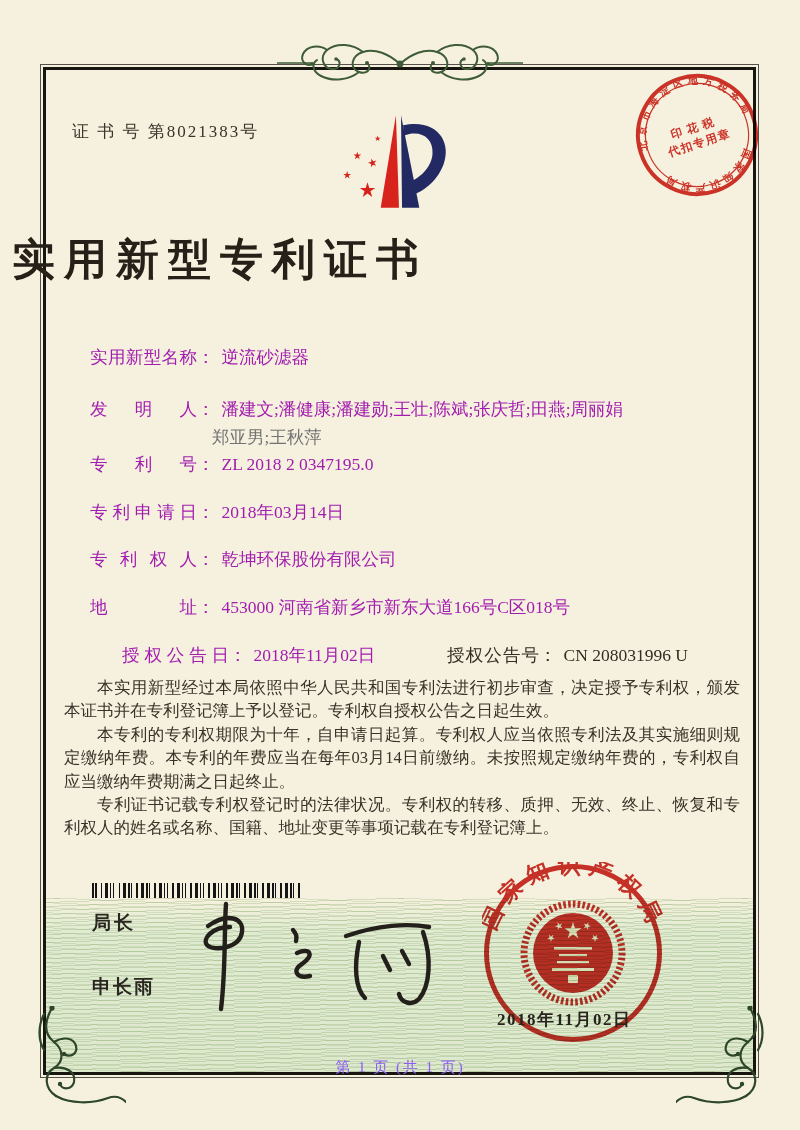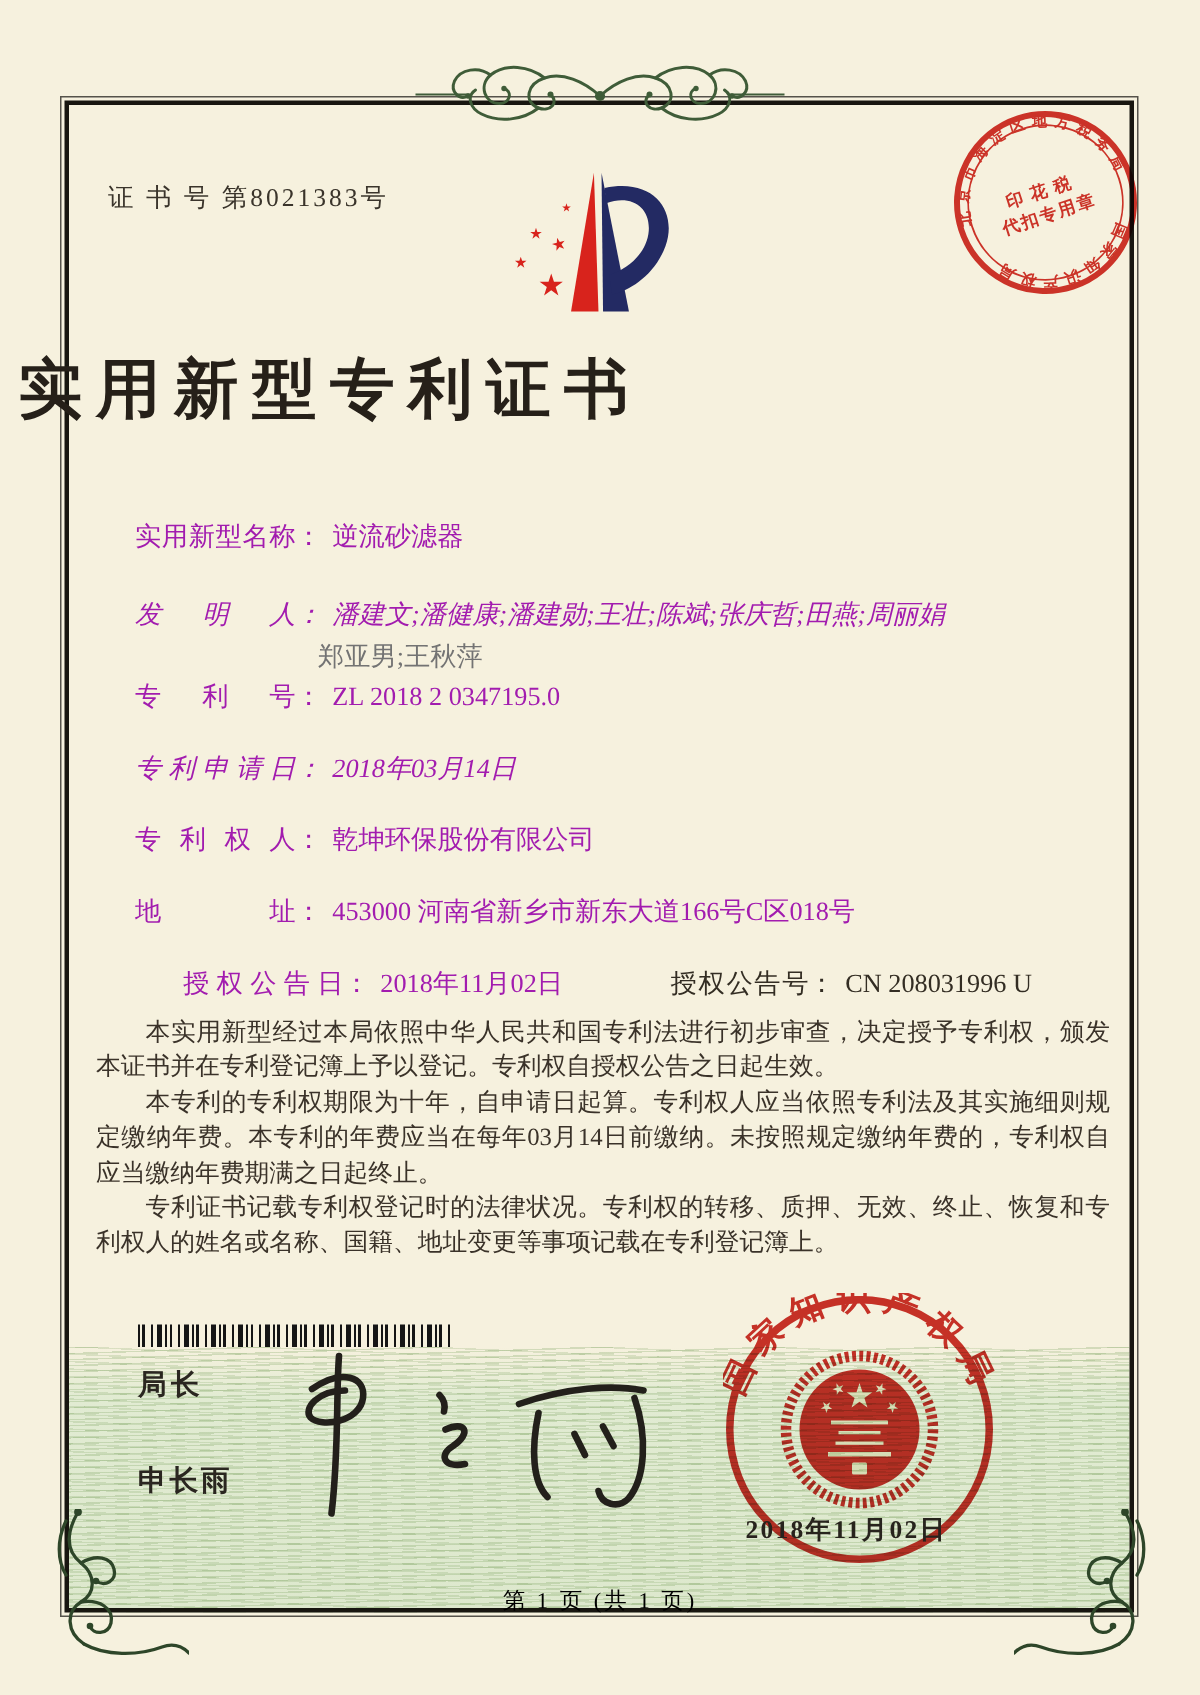--- a/index.html
+++ b/index.html
@@ -48,21 +48,21 @@
   .stamp{mix-blend-mode:multiply;opacity:.93;}
   .seal-bottom{position:absolute;left:482px;top:862px;z-index:4;}
   .seal-date{position:absolute;left:497px;top:1008px;font-size:17px;font-weight:700;color:#27231d;letter-spacing:1.5px;z-index:5;}
   .tax-stamp{position:absolute;left:631px;top:69px;z-index:4;transform:rotate(-18deg);}
   
   .orn-top{position:absolute;left:277px;top:36px;z-index:3;}
   .orn-bl{position:absolute;left:34px;top:1006px;z-index:3;}
   .orn-br{position:absolute;left:676px;top:1006px;z-index:3;transform:scaleX(-1);}
   
   .footer{position:absolute;left:0;top:1058px;width:800px;text-align:center;z-index:3;
-    font-size:15px;color:#000000;letter-spacing:2px;}
+    font-size:15px;color:#8b5cf6;letter-spacing:2px;}
 </style>
 </head>
 <body>
 
 <div class="band"></div>
 
 <div class="frame">
   <div class="frame-inner"></div>
 </div>
 
@@ -156,30 +156,30 @@
     </text>
   </g>
 </svg>
 
 <div class="title">实用新型专利证书</div>
 
 <div class="row" style="top:345px;">
   <span class="lbl">实用新型名称</span><span>：</span><span class="val">逆流砂滤器</span>
 </div>
 
-<div class="row" style="top:397px;font-style:italic;">
+<div class="row" style="top:397px;">
   <span class="lbl">发明人</span><span>：</span><span class="val">潘建文;潘健康;潘建勋;王壮;陈斌;张庆哲;田燕;周丽娟</span>
 </div>
 <div class="row2" style="top:425px;">郑亚男;王秋萍</div>
 
 <div class="row" style="top:452px;">
   <span class="lbl">专利号</span><span>：</span><span class="val">ZL 2018 2 0347195.0</span>
 </div>
 
-<div class="row" style="top:500px;font-style:italic;">
+<div class="row" style="top:500px;">
   <span class="lbl">专利申请日</span><span>：</span><span class="val">2018年03月14日</span>
 </div>
 
 <div class="row" style="top:547px;">
   <span class="lbl">专利权人</span><span>：</span><span class="val">乾坤环保股份有限公司</span>
 </div>
 
 <div class="row" style="top:595px;">
   <span class="lbl">地址</span><span>：</span><span class="val">453000 河南省新乡市新东大道166号C区018号</span>
 </div>

